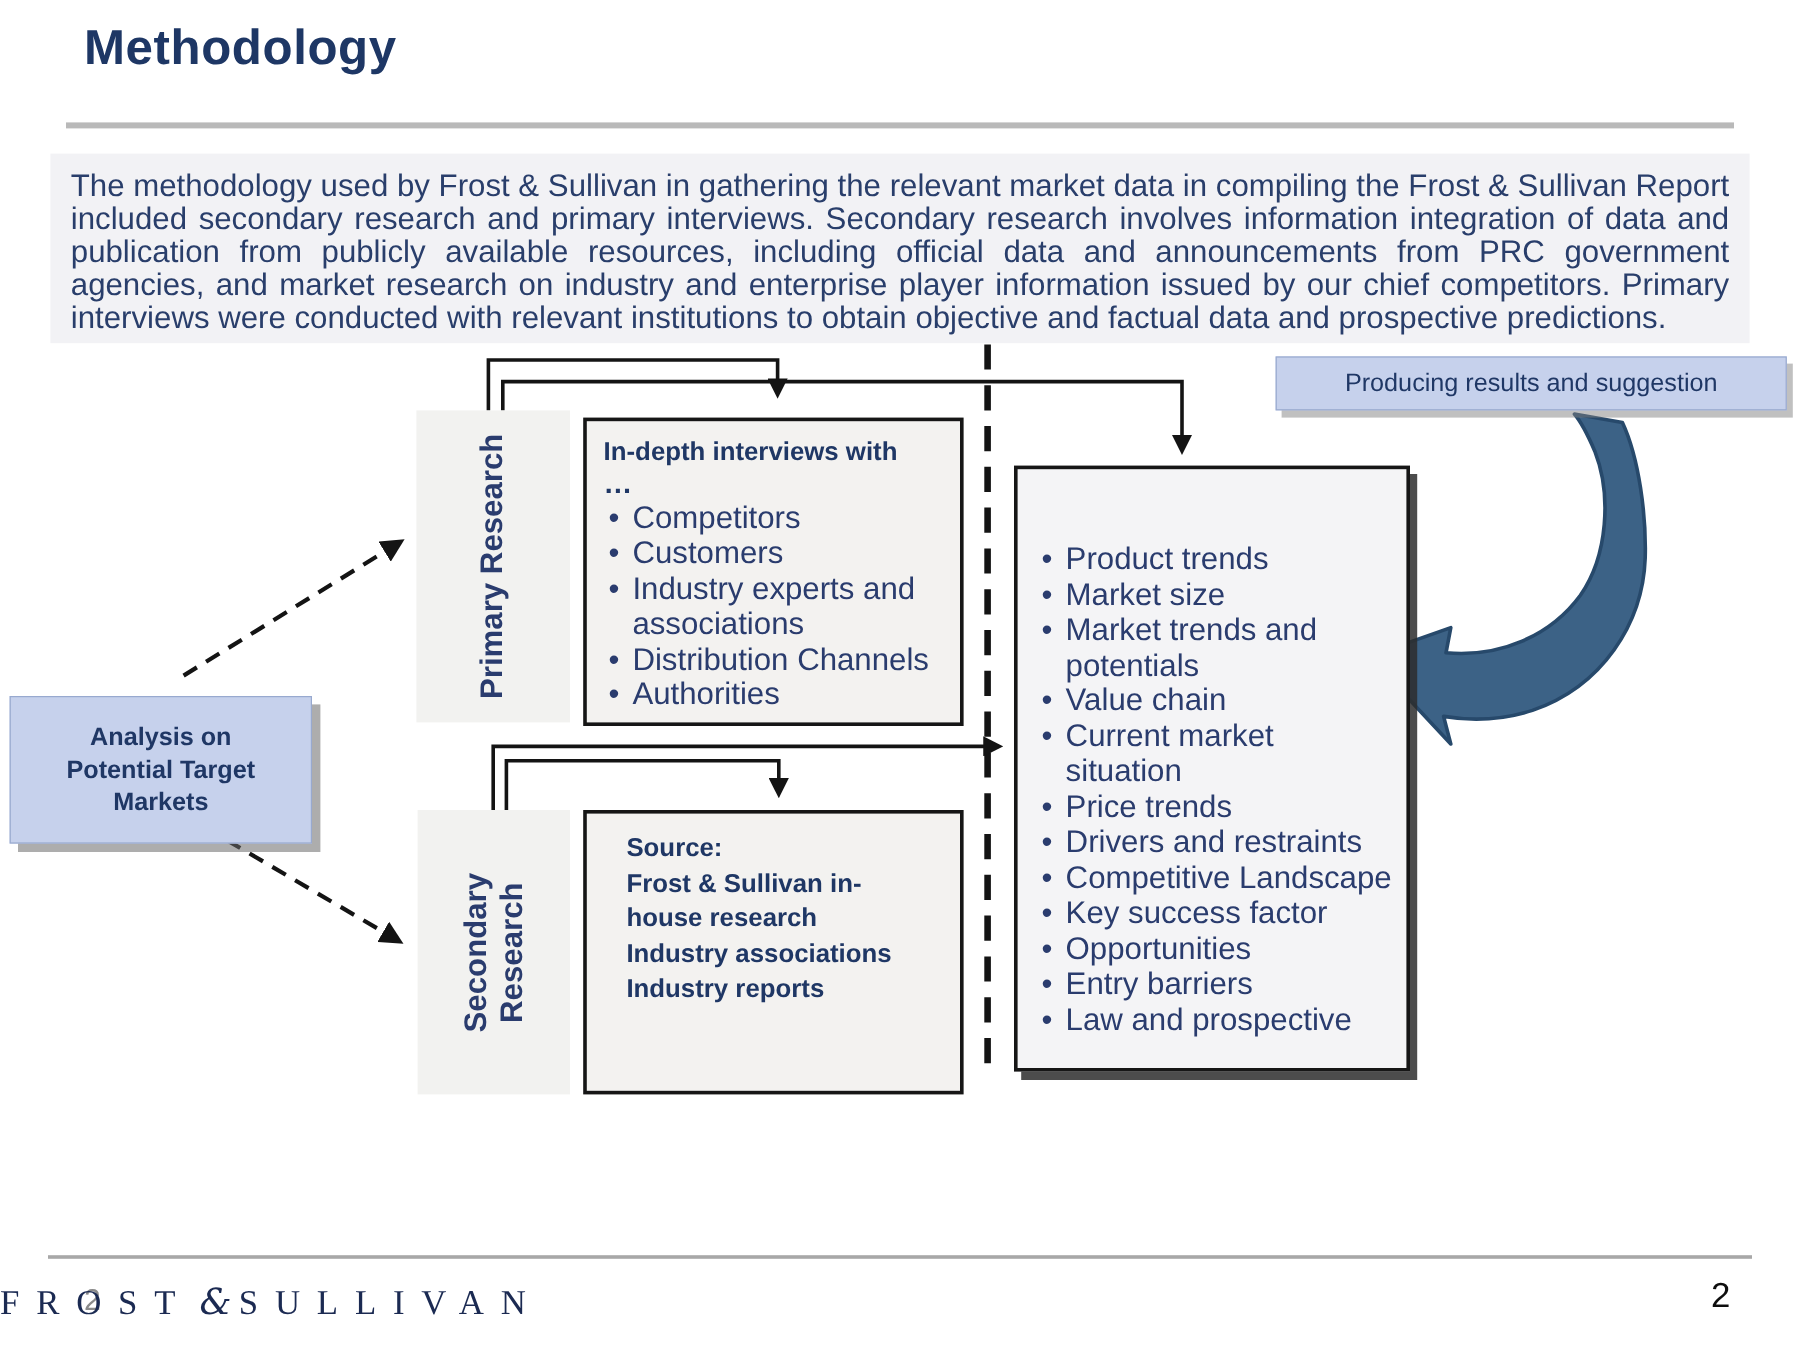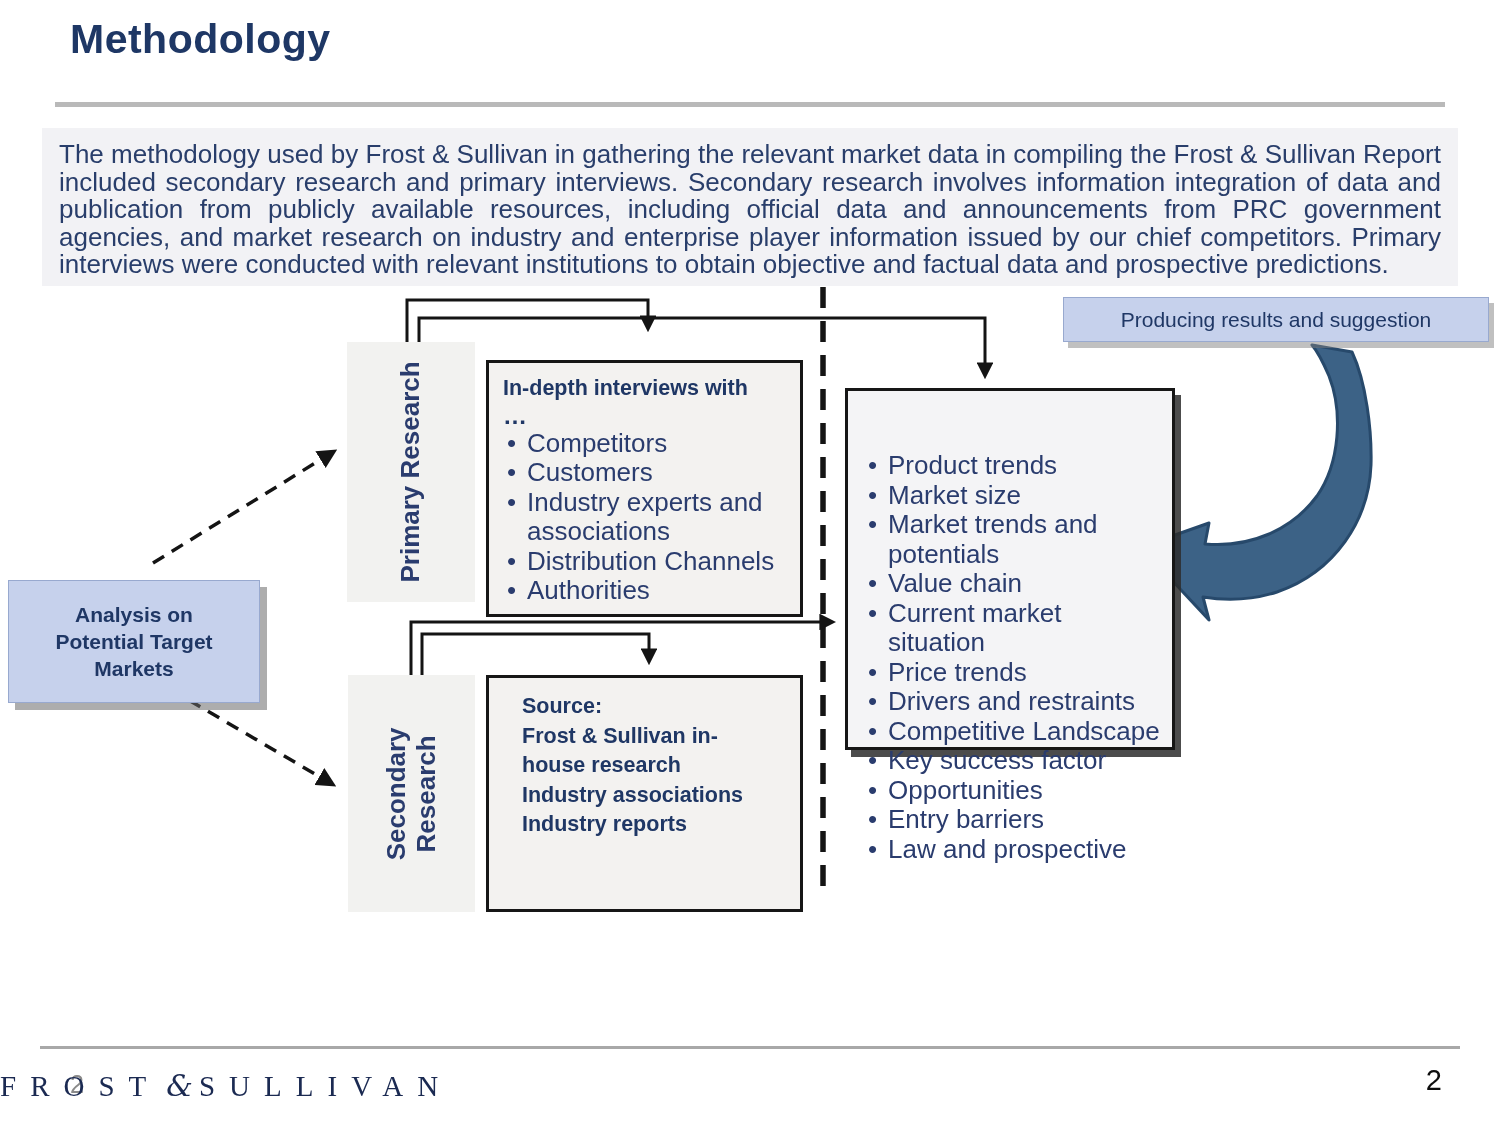--- a/index.html
+++ b/index.html
@@ -27,29 +27,29 @@
   .vtext.nowrap { white-space:nowrap; }
   .vtext.wrap2 { width:150px; }
 
   
   .bbox { background:#f3f2f0; border:3px solid #161616; color:#293e6b; }
   .bbox .bhead { font-weight:bold; font-size:21.5px; color:#1f3765; }
   ul.blist { list-style:none; }
   ul.blist li { position:relative; padding-left:24px; font-size:26px; line-height:29.5px; color:#2a3c6e; }
   ul.blist li::before { content:"\2022"; position:absolute; left:4px; color:#2a3c6e; }
 
-  .indepth { left:486px; top:360px; width:317px; height:257px; padding:12px 14px; }
+  .indepth { left:486px; top:348px; width:317px; height:257px; padding:12px 14px; }
   .indepth .bhead { line-height:1.3; }
   .indepth .ellipsis { font-weight:bold; font-size:24px; line-height:26px; color:#1f3765; }
 
   .sourcebox { left:486px; top:675px; width:317px; height:237px; padding:14px 33px; }
   .sourcebox .srcline { font-weight:bold; font-size:21.5px; line-height:29.5px; color:#1f3765; }
 
   .outputbox {
-    left:845px; top:388px; width:330px; height:362px; background:#f4f4f6;
+    left:845px; top:388px; width:330px; height:505px; background:#f4f4f6;
     border:3px solid #161616; padding:60px 10px 0 16px;
     box-shadow:6px 7px 0 rgba(45,45,45,0.85);
   }
 
   
   .bluebox {
     background:#c6d1ec; border:1px solid #98a9cf; color:#1f3765; font-weight:bold;
     display:flex; align-items:center; justify-content:center; text-align:center;
   }
   .analysis { left:8px; top:580px; width:252px; height:123px; font-size:21px; line-height:27px;

